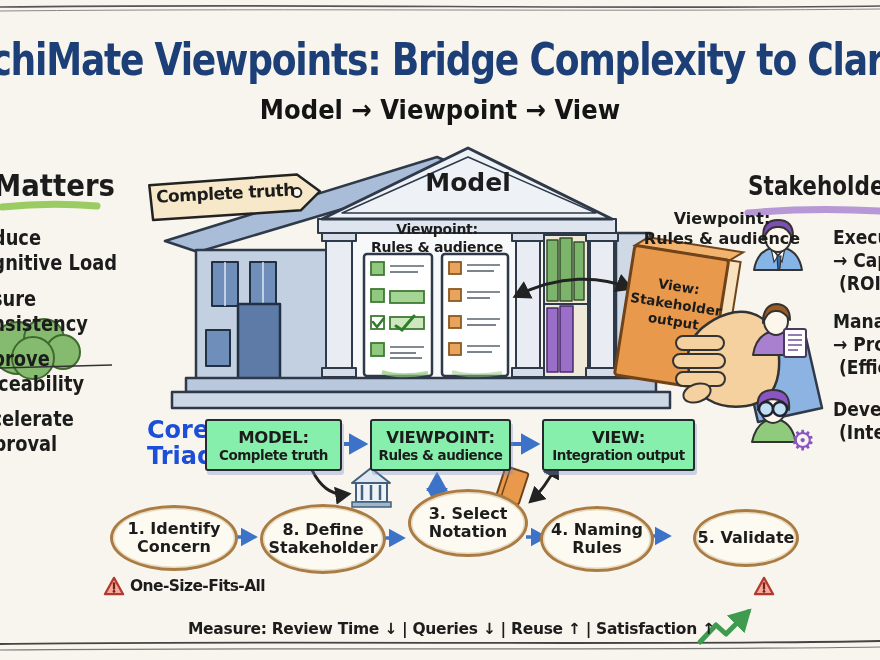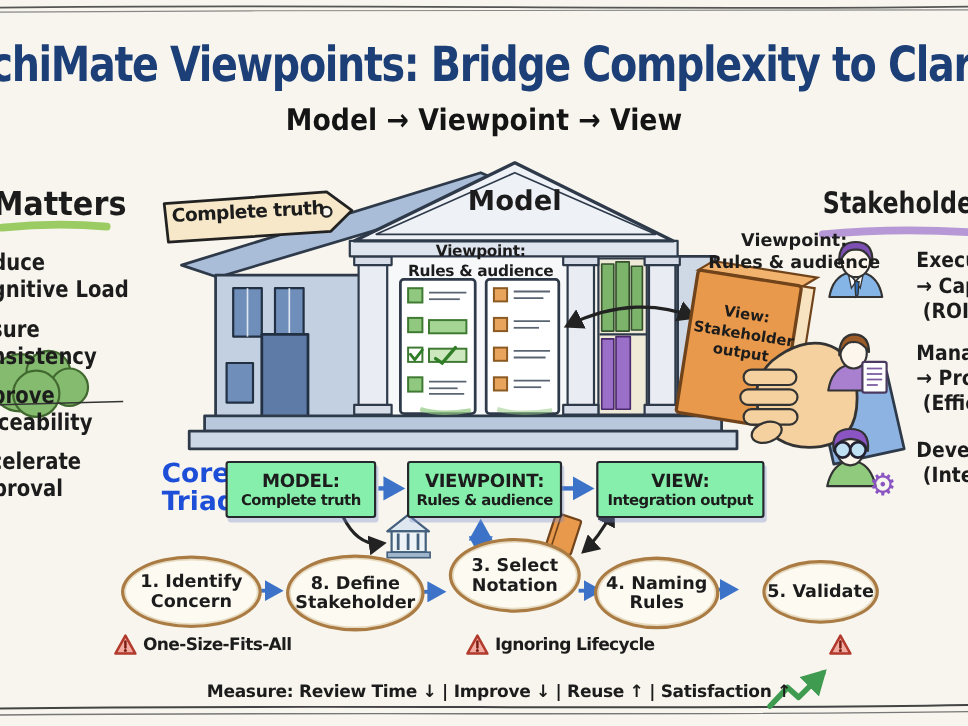--- a/index.html
+++ b/index.html
@@ -321,25 +321,17 @@
           <circle cx="12" cy="17" r="1.5" fill="#7e1f14"></circle>
         </svg>
       <span>One-Size-Fits-All</span>
     </div>
     <div class="warn">
       <svg width="22" height="20" viewBox="0 0 24 22">
           <polygon points="12,2 22,20 2,20" fill="#f2aba1" stroke="#b13a2c" stroke-width="2.5" stroke-linejoin="round"></polygon>
           <line x1="12" y1="8" x2="12" y2="14" stroke="#7e1f14" stroke-width="2.5" stroke-linecap="round"></line>
           <circle cx="12" cy="17" r="1.5" fill="#7e1f14"></circle>
         </svg>
-      <span>Ignoring Lifecycle</span>
-    </div>
-    <div class="warn">
-      <svg width="22" height="20" viewBox="0 0 24 22">
-          <polygon points="12,2 22,20 2,20" fill="#f2aba1" stroke="#b13a2c" stroke-width="2.5" stroke-linejoin="round"></polygon>
-          <line x1="12" y1="8" x2="12" y2="14" stroke="#7e1f14" stroke-width="2.5" stroke-linecap="round"></line>
-          <circle cx="12" cy="17" r="1.5" fill="#7e1f14"></circle>
-        </svg>
     </div>
   </div>
 
-  <div id="measure" class="abs">Measure: Review Time ↓ | Improve ↓ | Reuse ↑ | Satisfaction ↑</div>
+  <div id="measure" class="abs">Measure: Review Time ↓ | Queries ↓ | Reuse ↑ | Satisfaction ↑</div>
 </div>
 
 </body></html>

